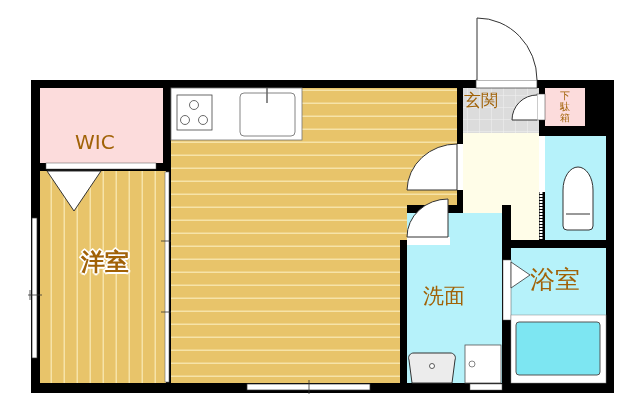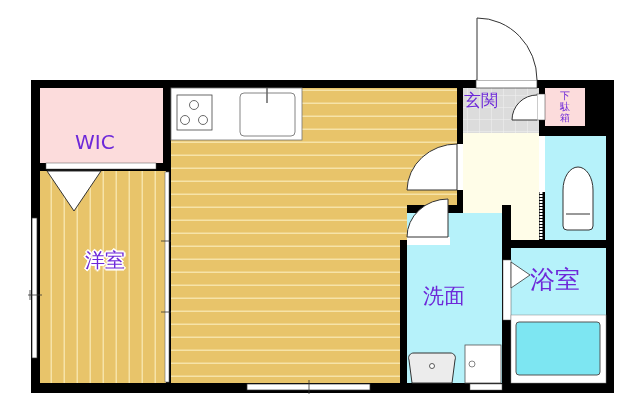--- a/index.html
+++ b/index.html
@@ -1,18 +1,18 @@
 <!DOCTYPE html>
 <html><head>
 <meta charset="utf-8">
 <style>
   html, body { margin:0; padding:0; background:#ffffff; }
   body { width:640px; height:413px; position:relative; overflow:hidden; font-family:"DejaVu Sans", sans-serif; }
   svg { position:absolute; left:0; top:0; }
-  .lbl { position:absolute; color:#6d28d9; text-align:center; line-height:1.05; font-family:"DejaVu Sans", sans-serif; white-space:nowrap;
+  .lbl { position:absolute; color:#a16207; text-align:center; line-height:1.05; font-family:"DejaVu Sans", sans-serif; white-space:nowrap;
          text-shadow: 2px 0 #fff, -2px 0 #fff, 0 2px #fff, 0 -2px #fff, 1px 1px #fff, -1px -1px #fff, 1px -1px #fff, -1px 1px #fff; }
   .plain { text-shadow:none; }
 </style>
 </head>
 <body>
 
 <svg width="640" height="413" viewBox="0 0 640 413">
   <defs>
     <pattern id="woodH" width="10" height="13" patternUnits="userSpaceOnUse">
       <rect width="10" height="13" fill="#e8c46a"></rect>
@@ -109,21 +109,21 @@
 
   <path d="M409 360 A5 5 0 0 1 414 353 H450 A5 5 0 0 1 455 360 L452 383 H412 Z" fill="#ececec" stroke="#333" stroke-width="1"></path>
   <circle cx="432" cy="366" r="2.5" fill="#fff" stroke="#333" stroke-width="0.8"></circle>
   <rect x="465" y="345" width="36" height="38" fill="#fff" stroke="#555" stroke-width="0.8"></rect>
   <circle cx="472" cy="364" r="3" fill="#fff" stroke="#555" stroke-width="0.7"></circle>
   <rect x="470" y="384" width="32" height="6" fill="#fff" stroke="#555" stroke-width="0.5"></rect>
 </svg>
 
 <div class="lbl plain" style="left:75px;top:115px;font-size:20px;margin-top:17px;">WIC</div>
 
-<div class="lbl" style="left:60px;top:250px;width:90px;font-size:20px;">
+<div class="lbl" style="left:60px;top:250px;width:90px;font-size:24px;font-weight:bold;">
   <div>洋室</div>
 </div>
 
 <div class="lbl" style="left:230px;top:225px;width:120px;font-size:30px;">
 </div>
 
 <div class="lbl plain" style="left:464px;top:92px;font-size:17px;">玄関</div>
 
 <div class="lbl plain" style="left:557px;top:90px;width:16px;font-size:10px;white-space:normal;word-break:break-all;line-height:11px;">下駄箱</div>
 

